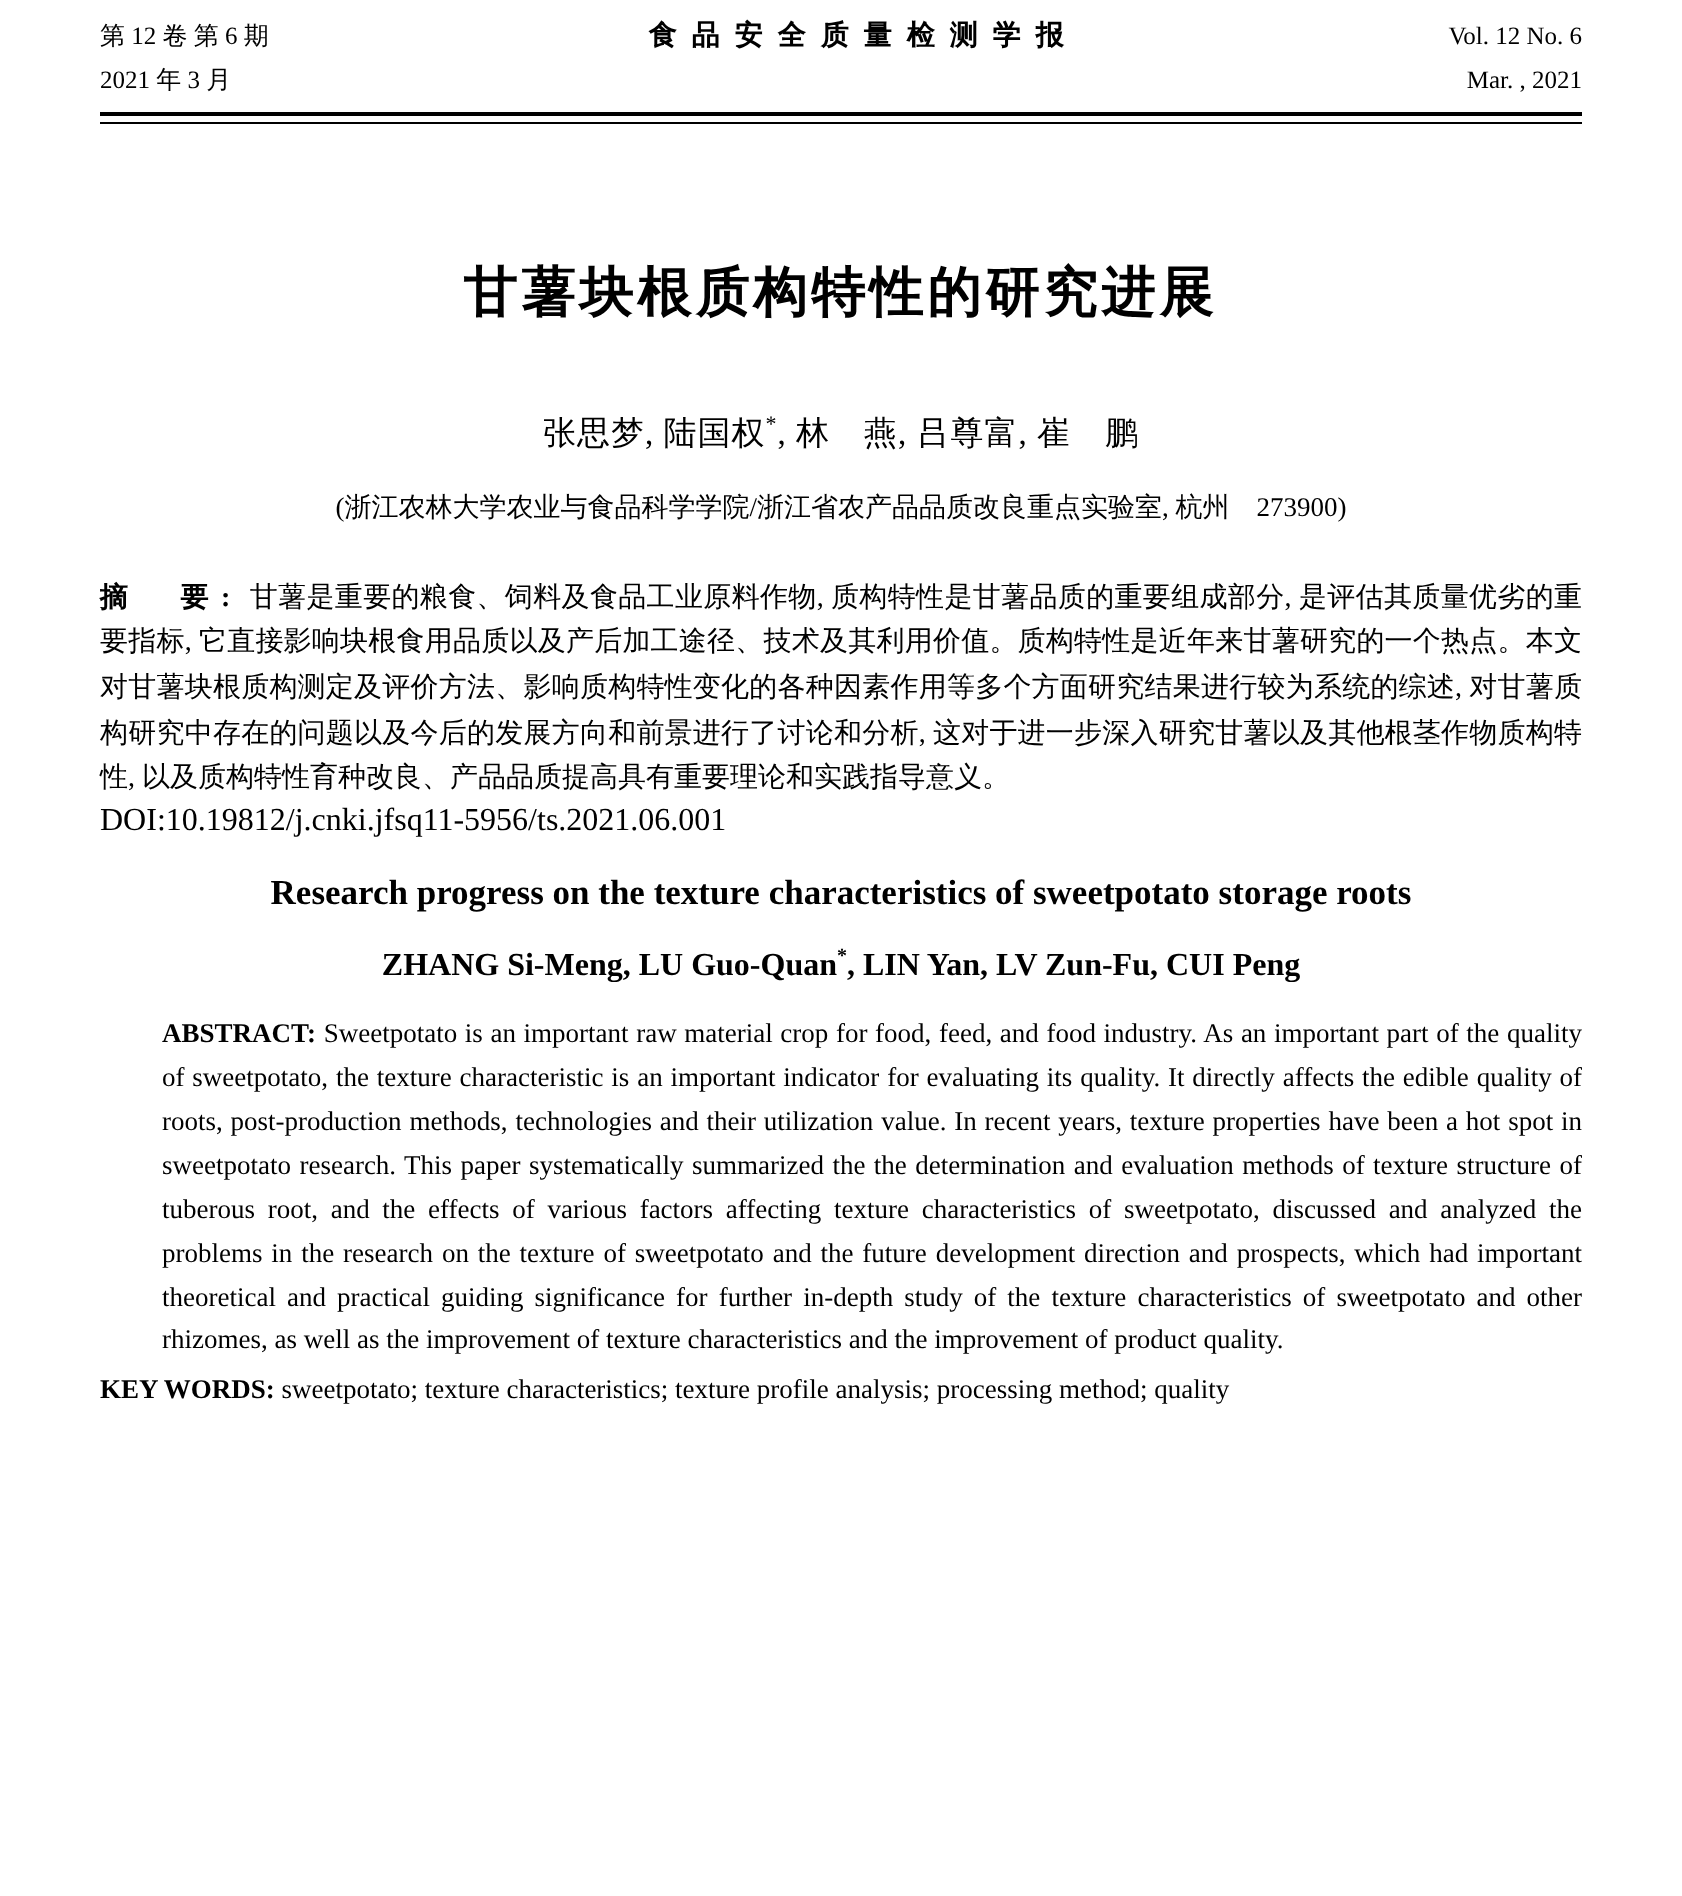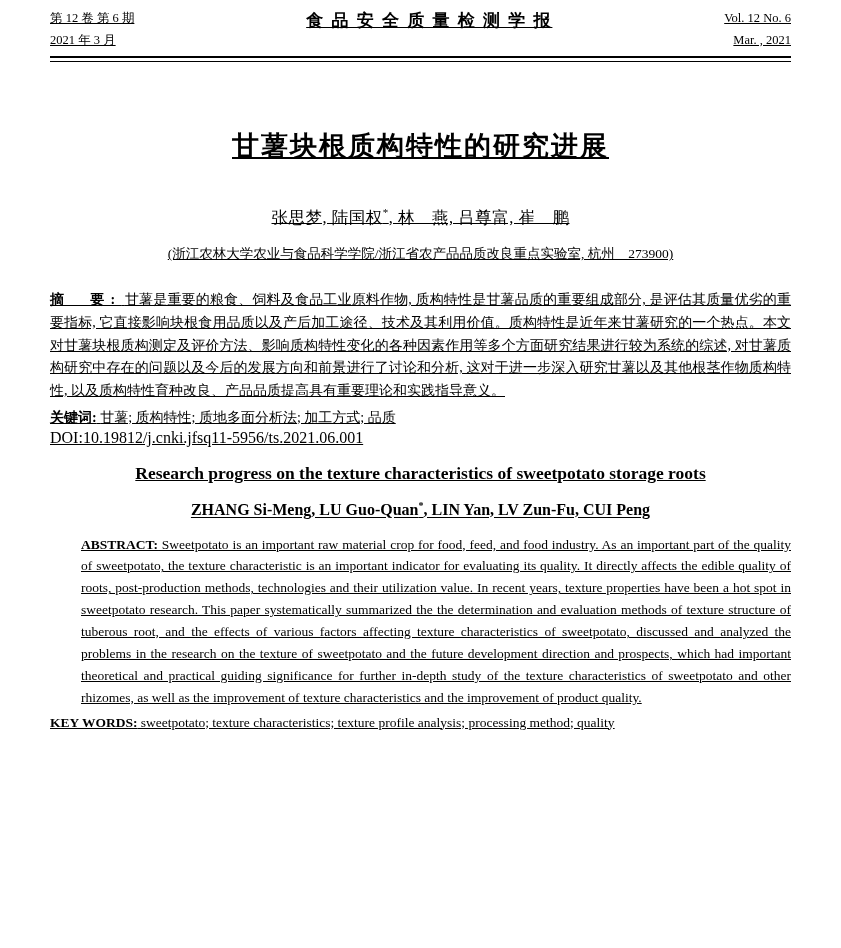--- a/index.html
+++ b/index.html
@@ -13,21 +13,20 @@
     font-family: "Liberation Serif", serif;
     color: #000000;
     overflow: hidden;
   }
   .page {
     position: relative;
     width: 841px;
     height: 824px;
     box-sizing: border-box;
     padding: 0 50px;
-    text-decoration: underline;
   }
 
   
   .masthead {
     display: flex;
     align-items: flex-start;
     justify-content: space-between;
     padding-top: 8px;
   }
   .mast-col {
@@ -35,21 +34,21 @@
     line-height: 1.75;
     white-space: nowrap;
   }
   .mast-left { text-align: left; }
   .mast-right { text-align: right; }
   .mast-center {
     text-align: center;
     flex: 1;
   }
   .journal-cn {
-    font-size: 17px;
+    font-size: 14px;
     letter-spacing: 2px;
     font-weight: 600;
     line-height: 1.5;
   }
   .journal-en {
     font-size: 14px;
     line-height: 1.5;
   }
   .rule-double {
     margin-top: 4px;
@@ -167,24 +166,20 @@
     <span>张思梦, 陆国权</span><sup>*</sup><span>, 林　燕, 吕尊富, 崔　鹏</span>
   </div>
 
   <div class="affil-cn">(浙江农林大学农业与食品科学学院/浙江省农产品品质改良重点实验室, 杭州　273900)</div>
 
   <div class="abs-cn">
     <span class="lbl">摘　要:</span>
     <span>甘薯是重要的粮食、饲料及食品工业原料作物, 质构特性是甘薯品质的重要组成部分, 是评估其质量优劣的重要指标, 它直接影响块根食用品质以及产后加工途径、技术及其利用价值。质构特性是近年来甘薯研究的一个热点。本文对甘薯块根质构测定及评价方法、影响质构特性变化的各种因素作用等多个方面研究结果进行较为系统的综述, 对甘薯质构研究中存在的问题以及今后的发展方向和前景进行了讨论和分析, 这对于进一步深入研究甘薯以及其他根茎作物质构特性, 以及质构特性育种改良、产品品质提高具有重要理论和实践指导意义。</span>
   </div>
 
-  <div class="kw-cn">
-    <span class="lbl">关键词:</span>
-    <span>甘薯; 质构特性; 质地多面分析法; 加工方式; 品质</span>
-  </div>
 
   <div class="doi">DOI:10.19812/j.cnki.jfsq11-5956/ts.2021.06.001</div>
 
   <h2 class="title-en">Research progress on the texture characteristics of sweetpotato storage roots</h2>
 
   <div class="authors-en">
     <span>ZHANG Si-Meng, LU Guo-Quan</span><sup>*</sup><span>, LIN Yan, LV Zun-Fu, CUI Peng</span>
   </div>
 
 

